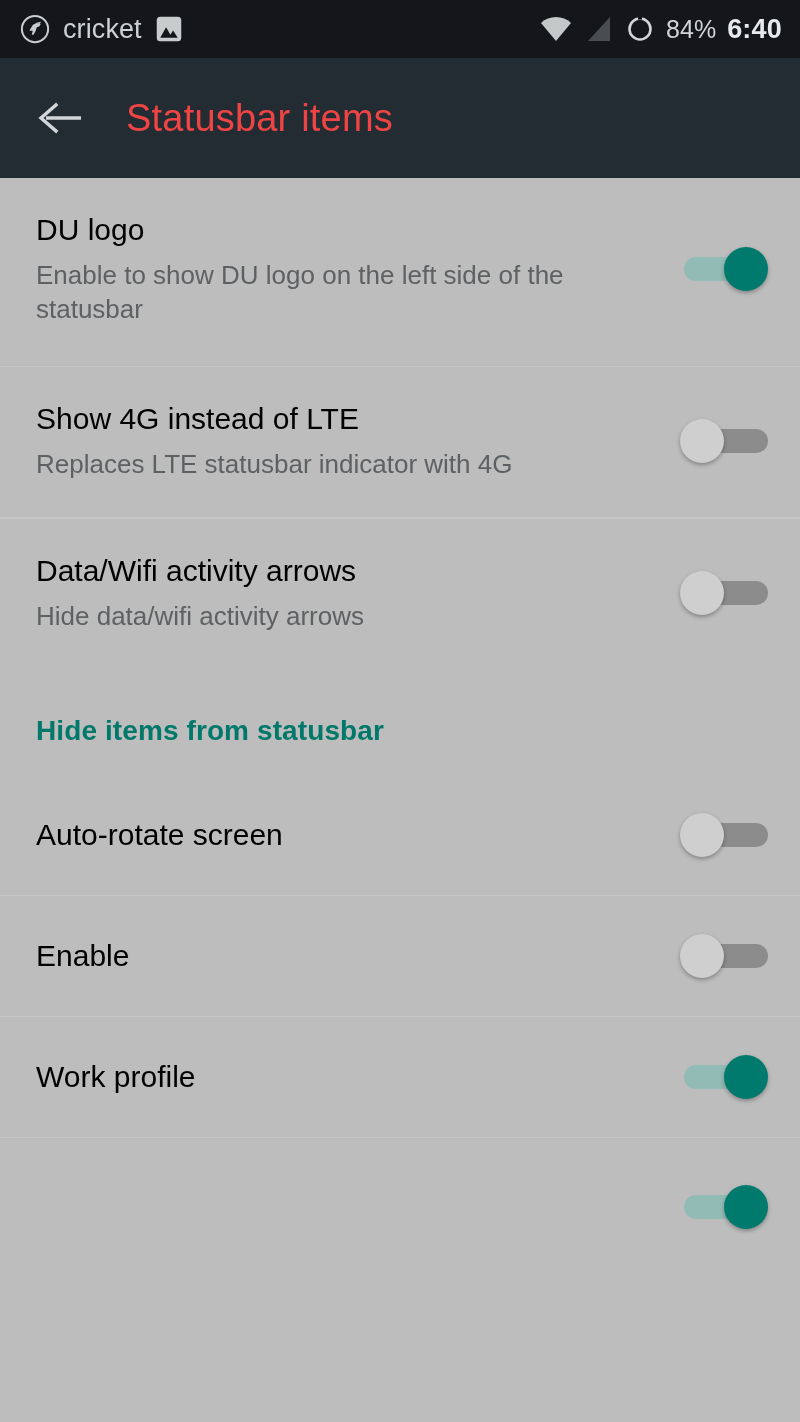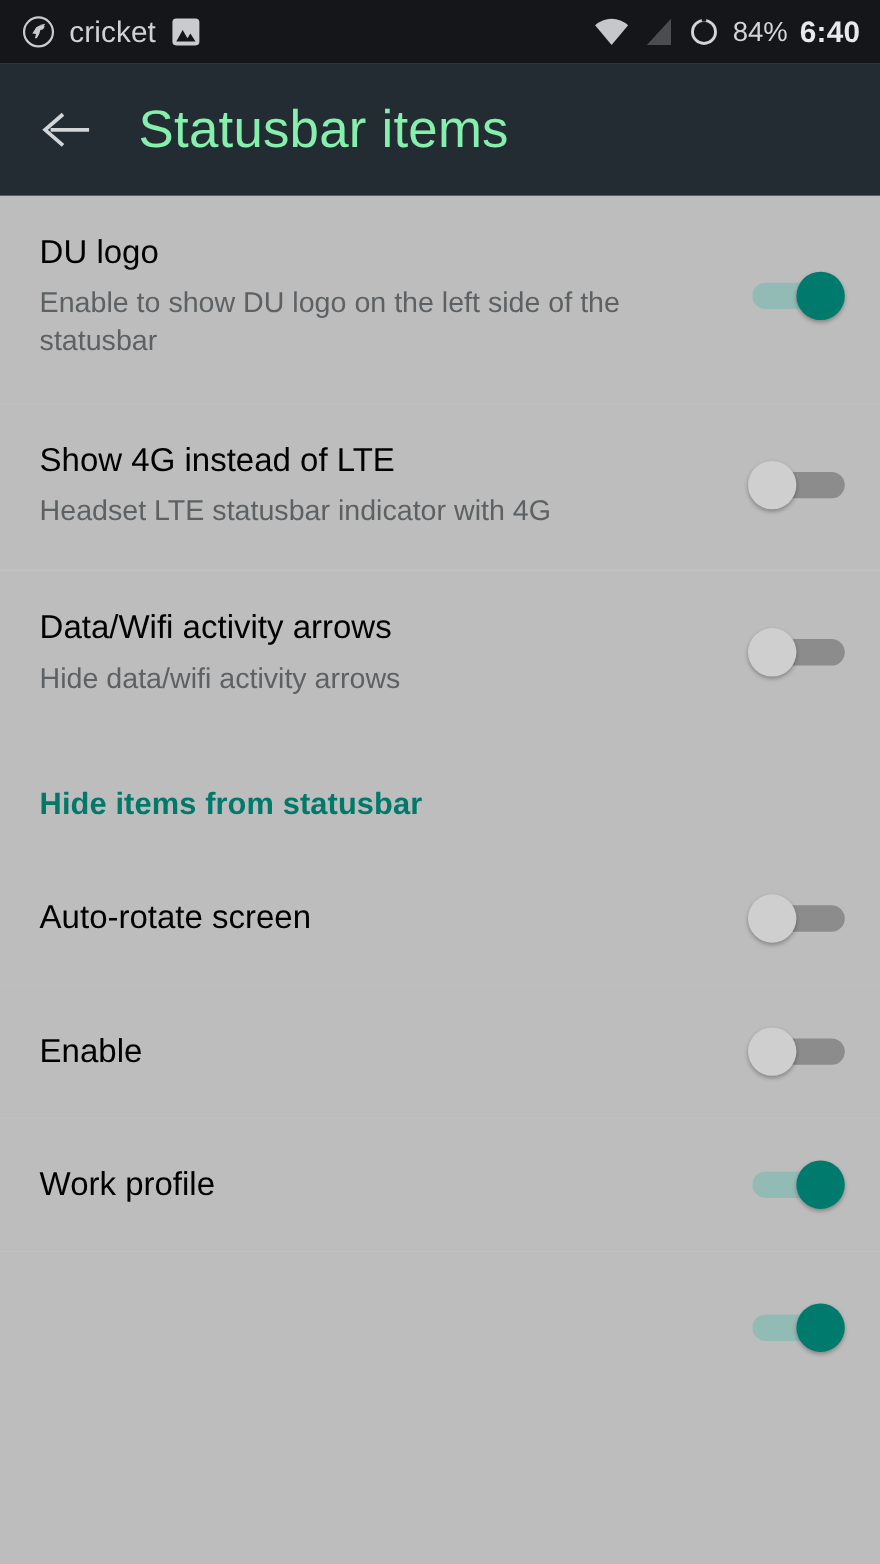--- a/index.html
+++ b/index.html
@@ -27,21 +27,21 @@
   .batt-pct { font-size:25px; color:#d2d5d6; line-height:1; }
   .clock { font-size:27px; font-weight:bold; color:#e7eaeb; line-height:1; letter-spacing:.2px; }
 
   
   .toolbar {
     height:120px; background:#232b33; display:flex; align-items:center;
     padding-left:34px; gap:40px;
   }
   .back-btn { width:52px; height:52px; display:flex; align-items:center; justify-content:center; cursor:pointer; }
   .back-icon { width:46px; height:38px; display:block; }
-  .toolbar-title { font-size:48px; color:#86efac; letter-spacing:.2px; }
+  .toolbar-title { font-size:38px; color:#ef4444; letter-spacing:.2px; }
 
   
   .list { background:#bdbdbd; }
   .pref {
     position:relative; display:flex; align-items:center;
     padding:0 28px 0 36px; min-height:96px;
   }
   .pref-text { flex:1 1 auto; padding-right:28px; }
   .pref-title { font-size:30px; color:#000000; line-height:1.22; }
   .pref-summary { font-size:26px; color:#5e6163; line-height:1.32; margin-top:9px; max-width:600px; }
@@ -140,21 +140,21 @@
       <div class="switch on">
         <span class="track"></span>
         <span class="thumb"></span>
       </div>
     </div>
     <div class="divider"></div>
 
     <div class="pref r-two-line">
       <div class="pref-text">
         <div class="pref-title">Show 4G instead of LTE</div>
-        <div class="pref-summary">Headset LTE statusbar indicator with 4G</div>
+        <div class="pref-summary">Replaces LTE statusbar indicator with 4G</div>
       </div>
       <div class="switch off">
         <span class="track"></span>
         <span class="thumb"></span>
       </div>
     </div>
     <div class="divider"></div>
 
     <div class="divider"></div>
 

